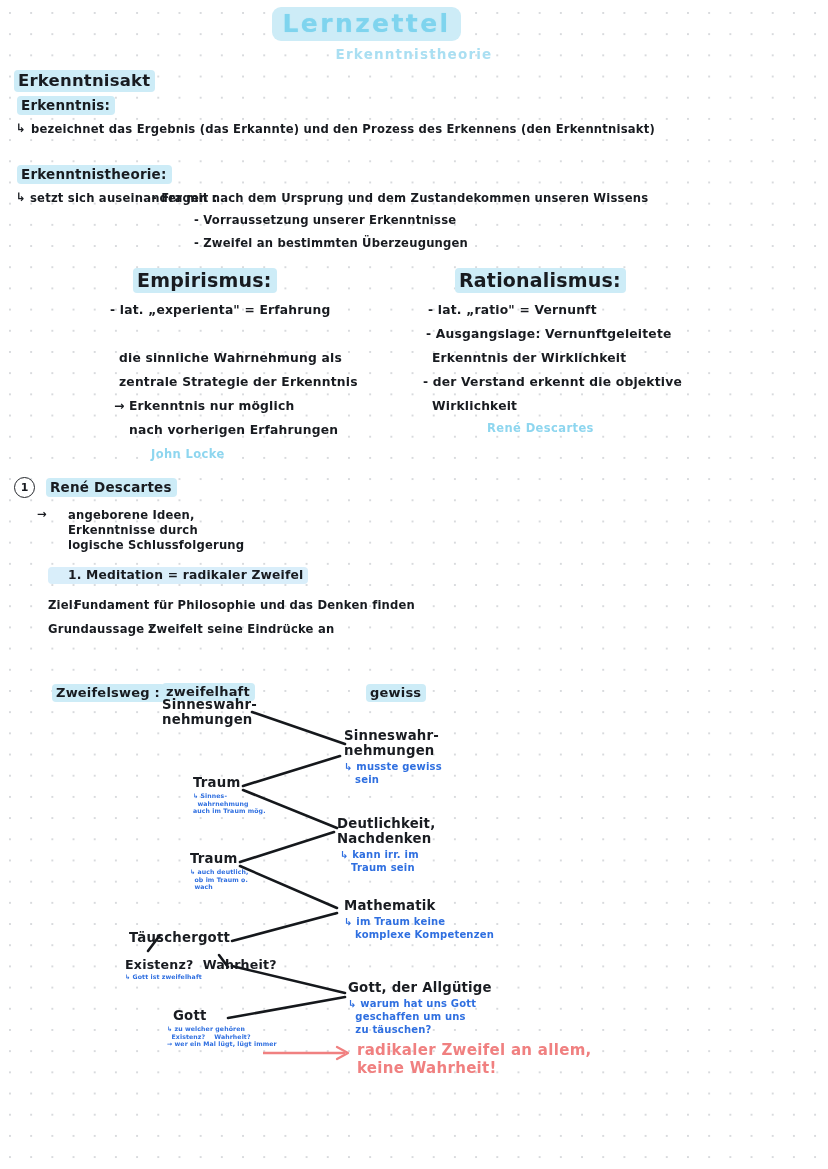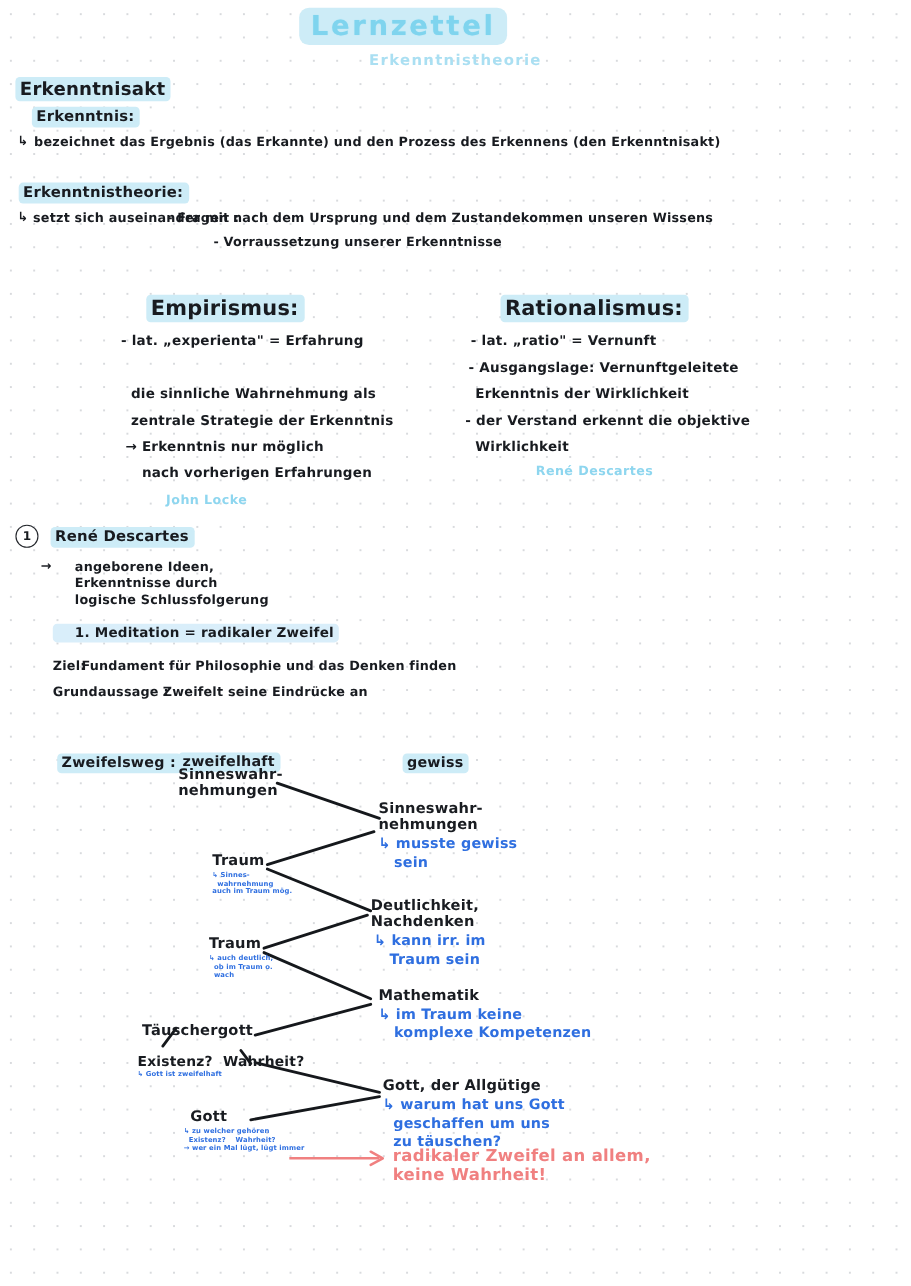--- a/index.html
+++ b/index.html
@@ -116,21 +116,21 @@
   }
   .annot {
     font-size: 6.2px;
     font-weight: 700;
     color: #2f6fe0;
     line-height: 1.25;
     white-space: pre;
     letter-spacing: .1px;
   }
   .annot-b {
-    font-size: 13px;
+    font-size: 10px;
     font-weight: 700;
     color: #2f6fe0;
     line-height: 1.3;
     white-space: pre;
   }
   .dhead {
     font-size: 13px;
     font-weight: 700;
   }
 
@@ -159,21 +159,21 @@
     <span class="hw title title-hl">Lernzettel</span>
   </div>
   <div class="abs" style="left:0; top:44px; width:828px; text-align:center;">
     <span class="hw subtitle">Erkenntnistheorie</span>
   </div>
 
   <div class="abs" style="left:14px; top:71px;">
     <span class="hw h-section hl">Erkenntnisakt</span>
   </div>
 
-  <div class="abs" style="left:17px; top:95px;margin-left:12px;">
+  <div class="abs" style="left:17px; top:95px;">
     <span class="hw h-sub hl">Erkenntnis:</span>
   </div>
   <div class="abs" style="left:16px; top:117px;">
     <span class="hw body-txt">↳</span>
   </div>
   <div class="abs" style="left:31px; top:118px;">
     <span class="hw body-txt">bezeichnet das Ergebnis (das Erkannte) und den Prozess des Erkennens (den Erkenntnisakt)</span>
   </div>
 
   <div class="abs" style="left:17px; top:164px;">
@@ -183,20 +183,23 @@
     <span class="hw body-txt">↳</span>
   </div>
   <div class="abs" style="left:30px; top:187px;">
     <span class="hw body-txt">setzt sich auseinander mit :</span>
   </div>
   <div class="abs" style="left:152px; top:187px;">
     <span class="hw body-txt">- Fragen nach dem Ursprung und dem Zustandekommen unseren Wissens</span>
   </div>
   <div class="abs" style="left:194px; top:209px;">
     <span class="hw body-txt">- Vorraussetzung unserer Erkenntnisse</span>
+  </div>
+  <div class="abs" style="left:194px; top:232px;">
+    <span class="hw body-txt">- Zweifel an bestimmten Überzeugungen</span>
   </div>
 
   <div class="abs" style="left:133px; top:270px;">
     <span class="hw col-head hl">Empirismus:</span>
   </div>
   <div class="abs" style="left:110px; top:299px;">
     <span class="hw col-line">- lat. „experienta" = Erfahrung</span>
   </div>
   <div class="abs" style="left:119px; top:347px;">
     <span class="hw col-line">die sinnliche Wahrnehmung als</span>

